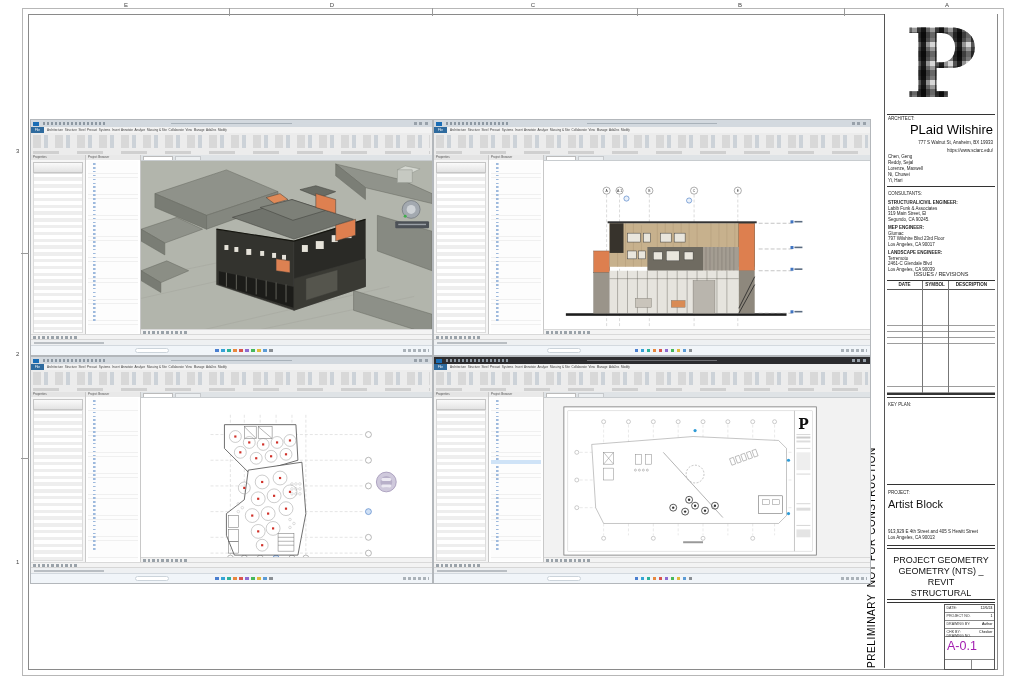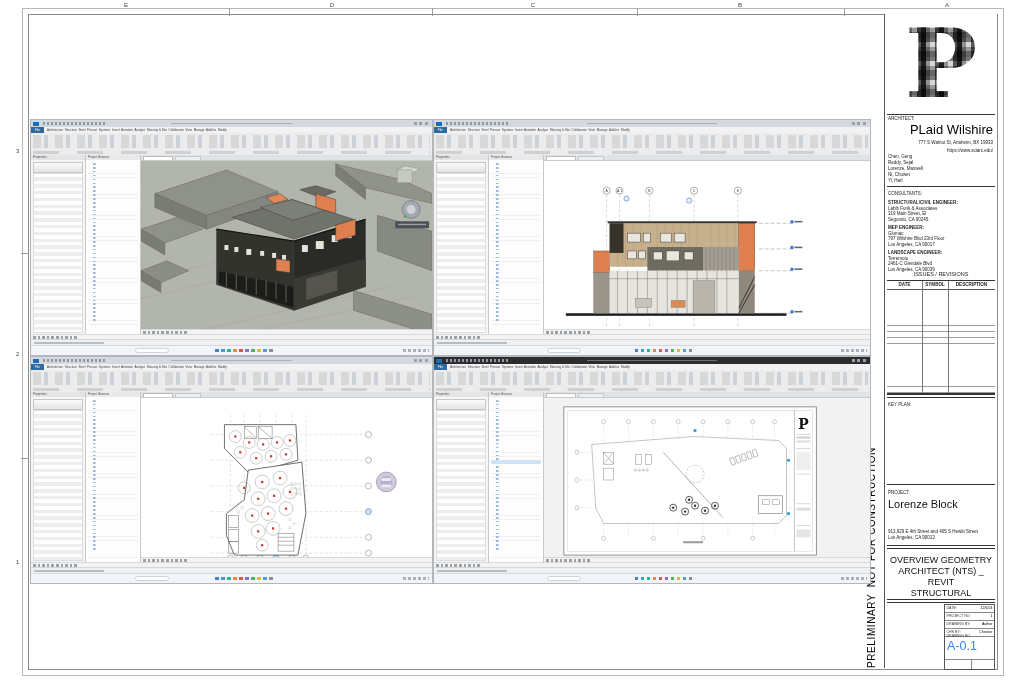--- a/index.html
+++ b/index.html
@@ -34,21 +34,21 @@
   .issues .rows{position:absolute;top:8px;left:0;right:0;bottom:0;
      background:repeating-linear-gradient(to bottom,transparent 0 5.6px,#9d9d9d 5.6px 6.1px);}
   .issues .c1{position:absolute;left:35px;top:0;bottom:0;width:1px;background:#777;}
   .issues .c2{position:absolute;left:61px;top:0;bottom:0;width:1px;background:#777;}
   .tb-title{position:absolute;left:2px;right:2px;top:541px;text-align:center;font-size:9px;line-height:11px;color:#111;}
   .info-box{position:absolute;left:59px;right:2px;top:590px;height:64px;border:1px solid #555;}
   .info-row{position:relative;height:7px;border-bottom:1px solid #888;font-size:3.6px;line-height:7px;}
   .info-row .lab{position:absolute;left:1.5px;color:#333;}
   .info-row .val{position:absolute;right:1.5px;color:#000;}
   .dno-lab{position:absolute;left:1.5px;top:29px;font-size:3.6px;color:#333;}
-  .dno{position:absolute;left:2px;top:34px;font-size:12.5px;color:#3b82f6;}
+  .dno{position:absolute;left:2px;top:34px;font-size:12.5px;color:#a21caf;}
   .info-split{position:absolute;left:26px;bottom:0;height:9px;width:1px;background:#888;}
   .info-bline{position:absolute;left:0;right:0;bottom:9px;height:1px;background:#888;}
   
   .rw{position:absolute;background:#fff;border:1px solid #b3b7bb;box-sizing:border-box;}
   .rw-tb{position:absolute;top:0;left:0;right:0;height:7px;background:#d3d9df;}
   .rw.dark .rw-tb{background:#2d2d30;}
   .appbtn{position:absolute;left:2px;top:1.5px;width:6px;height:4px;background:#1a6db5;}
   .qat{position:absolute;left:12px;top:2px;width:64px;height:3px;background:repeating-linear-gradient(to right,#8d98a2 0 2px,transparent 2px 4px);}
   .titlebar-smudge{position:absolute;left:35%;top:2.6px;width:30%;height:1.8px;background:#a9b2ba;}
   .wbtns{position:absolute;right:2px;top:2px;width:16px;height:3px;background:repeating-linear-gradient(to right,#98a1aa 0 3px,transparent 3px 5.5px);}
@@ -147,28 +147,28 @@
       </div>
       <div class="rows"></div>
       <div class="c1"></div>
       <div class="c2"></div>
     </div>
     <div class="rule" style="top:380px"></div>
     <div class="rule" style="top:383px"></div>
     <span class="t" style="left:3px;top:388px">KEY PLAN:</span>
     <div class="rule" style="top:470px"></div>
     <span class="t" style="left:3px;top:476px">PROJECT:</span>
-    <span style="position:absolute;left:3px;top:484px;font-size:11px">Lorenze Block</span>
+    <span style="position:absolute;left:3px;top:484px;font-size:11px">Artist Block</span>
     <span class="t" style="left:3px;top:515px">913,929 E 4th Street and 405 S Hewitt Street</span>
     <span class="t" style="left:3px;top:521px">Los Angeles, CA 90013</span>
     <div class="rule" style="top:531px"></div>
     <div class="rule" style="top:534px"></div>
     <div class="tb-title">
-      <div>OVERVIEW GEOMETRY</div>
-      <div>ARCHITECT (NTS) _ REVIT</div>
+      <div>PROJECT GEOMETRY</div>
+      <div>GEOMETRY (NTS) _ REVIT</div>
       <div>STRUCTURAL</div>
     </div>
     <div class="rule" style="top:585px"></div>
     <div class="rule" style="top:588px"></div>
     <div class="info-box">
       <div class="info-row">
         <span class="lab">DATE:</span>
         <span class="val">12/6/24</span>
       </div>
       <div class="info-row">

